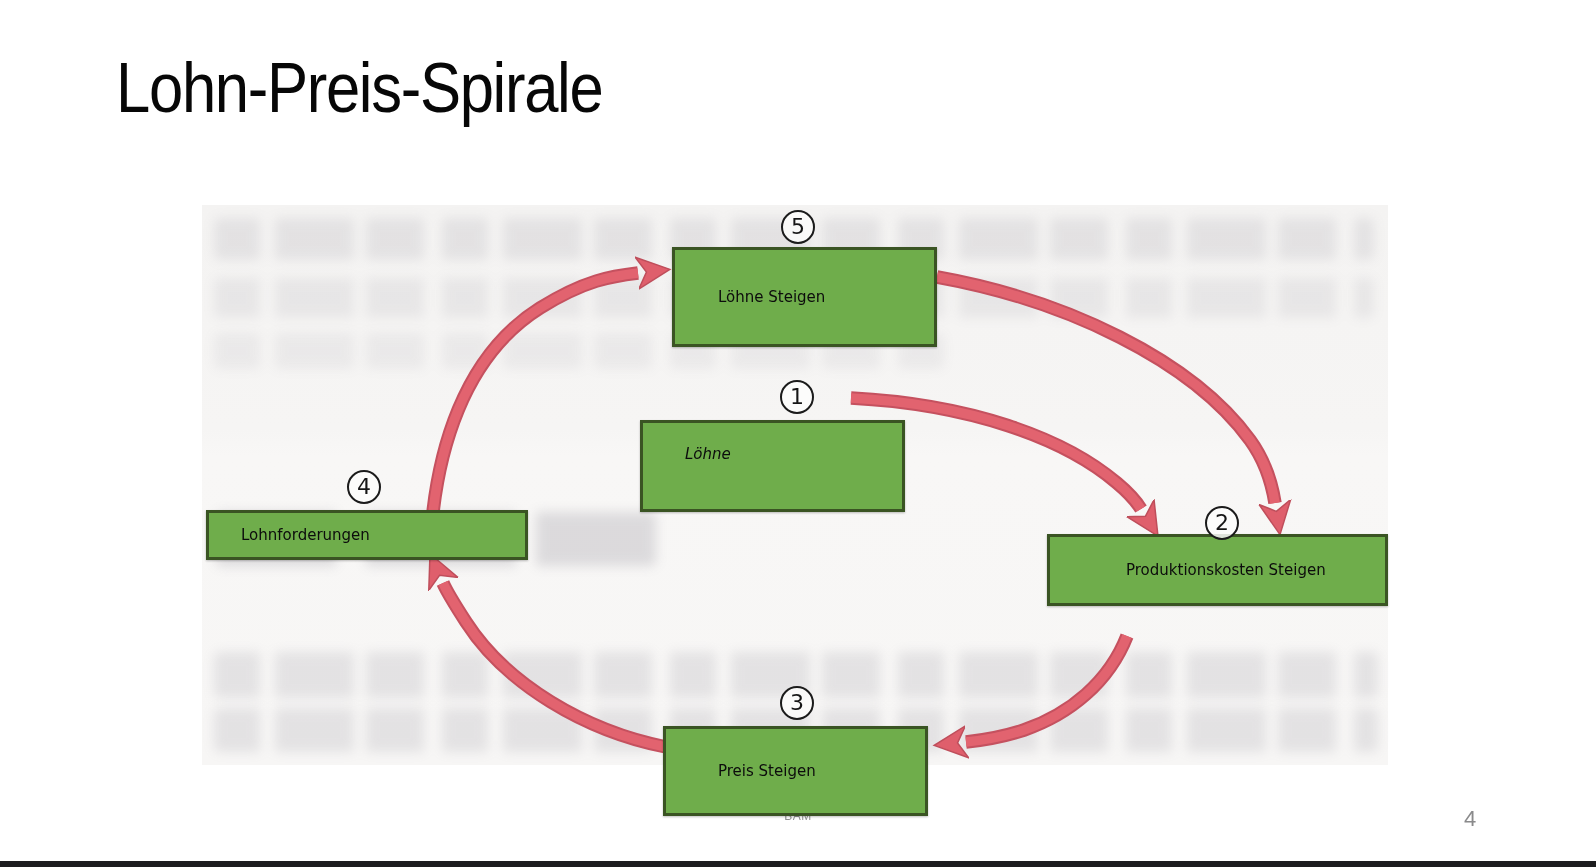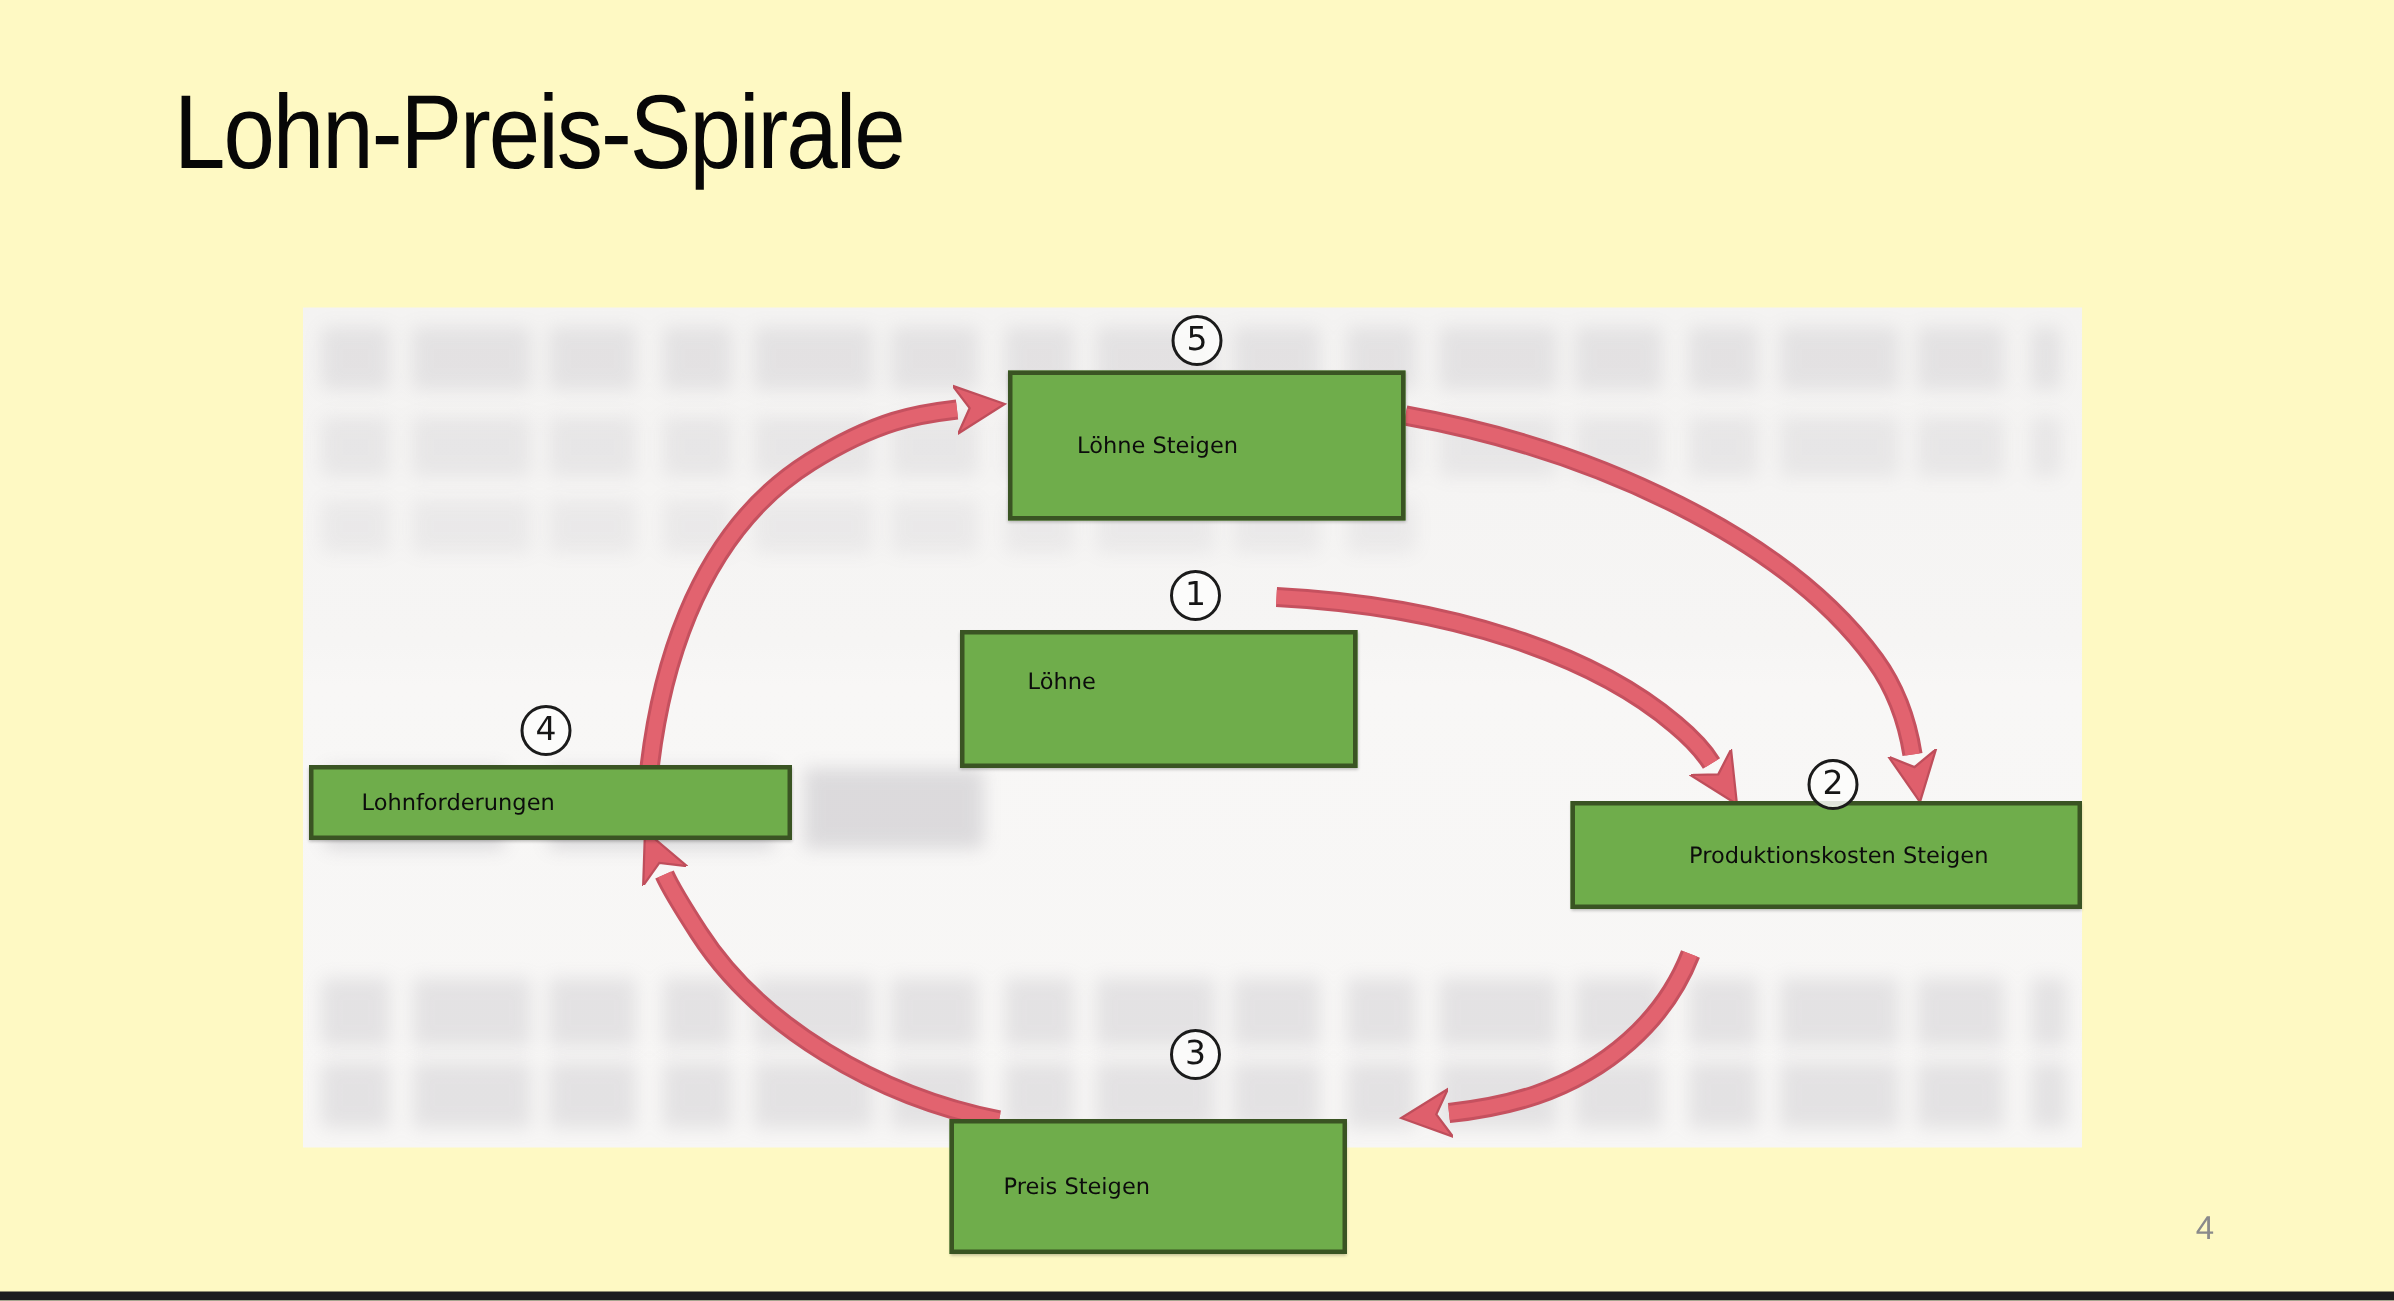--- a/index.html
+++ b/index.html
@@ -1,19 +1,19 @@
 <!DOCTYPE html>
 <html><head>
 <meta charset="utf-8">
 <style>
   html,body{margin:0;padding:0;background:#888;}
   .slide{
     position:relative;
     width:1596px;height:867px;
-    background:#fef9c3;
+    background:#ffffff;
     overflow:hidden;
     font-family:"Liberation Sans", sans-serif;
   }
   
   .title{
     position:absolute;left:116px;top:52px;
     font-size:70px;line-height:1.05;
     font-weight:400;color:#070707;
     letter-spacing:-1.5px;
     transform:scaleX(0.88);
@@ -124,29 +124,29 @@
       <path class="a-edge" d="M 1127 636 C 1109 682 1070 714 1024 730 C 1006 736 985 740 966 742"></path>
       <path class="a-fill" d="M 1127 636 C 1109 682 1070 714 1024 730 C 1006 736 985 740 966 742" marker-end="url(#head)"></path>
     </g>
 
     <g>
       <path class="a-edge" d="M 666 747 C 585 731 506 684 466 622 C 455 605 447 592 443 583"></path>
       <path class="a-fill" d="M 666 747 C 585 731 506 684 466 622 C 455 605 447 592 443 583" marker-end="url(#head)"></path>
     </g>
   </svg>
 
-  <div class="node z-nodes" style="left:640px;top:420px;width:265px;height:92px;padding-left:42px;padding-bottom:24px;">
+  <div class="node z-nodes" style="left:640px;top:420px;width:265px;height:92px;padding-left:42px;padding-bottom:24px;font-style:italic;">
     <span class="lbl">Löhne</span>
   </div>
 
   <div class="node z-nodes" style="left:1047px;top:534px;width:341px;height:72px;padding-left:76px;">
     <span class="lbl">Produktionskosten Steigen</span>
   </div>
 
-  <div class="node z-nodes" style="left:633px;top:726px;width:265px;height:90px;padding-left:33px;margin-top:20px;">
+  <div class="node z-nodes" style="left:663px;top:726px;width:265px;height:90px;padding-left:52px;">
     <span class="lbl">Preis Steigen</span>
   </div>
 
   <div class="node z-nodes" style="left:206px;top:510px;width:322px;height:50px;padding-left:32px;">
     <span class="lbl">Lohnforderungen</span>
   </div>
 
   <div class="node z-nodes" style="left:672px;top:247px;width:265px;height:100px;padding-left:43px;">
     <span class="lbl">Löhne Steigen</span>
   </div>

